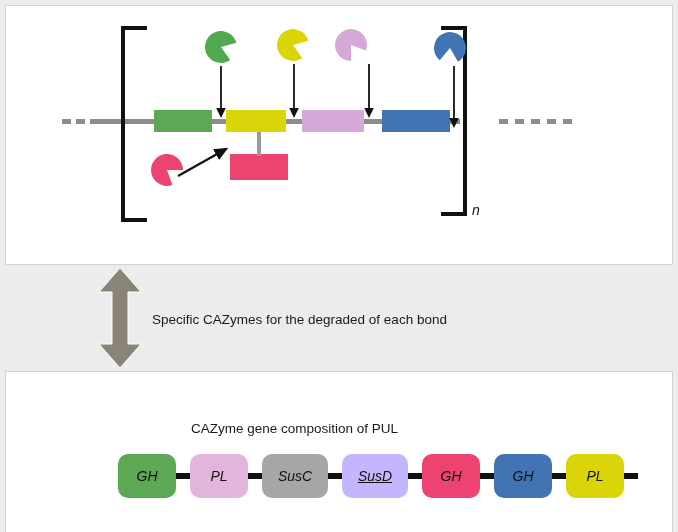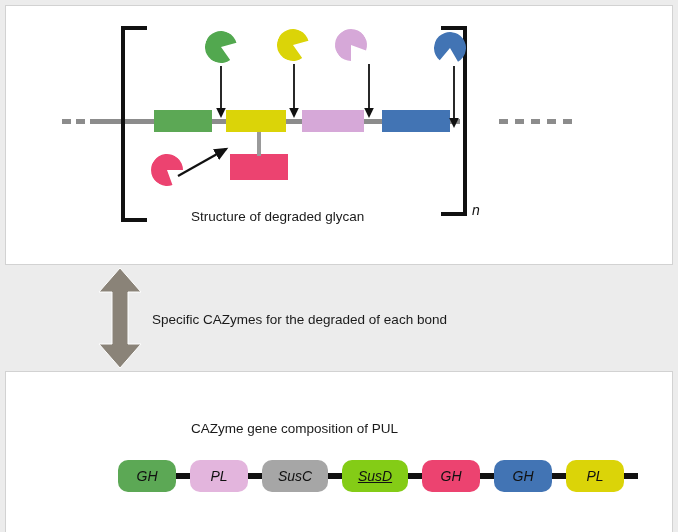--- a/index.html
+++ b/index.html
@@ -108,21 +108,21 @@
   
   #gene-row {
     position: absolute;
     left: 118px;
     top: 453px;
     height: 46px;
     display: flex;
     align-items: center;
   }
   .gene-box {
-    height: 32px;
+    height: 44px;
     border-radius: 10px;
     display: flex;
     align-items: center;
     justify-content: center;
     font-style: italic;
     font-size: 14px;
     color: #111111;
     box-sizing: border-box;
   }
   .gene-link {
@@ -205,21 +205,20 @@
 
   <svg class="abs" style="left:168px; top:130px;" width="70" height="48" viewBox="0 0 70 48">
     <defs>
       <marker id="bp-head" markerWidth="7" markerHeight="7" refX="5.2" refY="3.2" orient="auto">
         <path d="M0,0.4 L6.4,3.2 L0,6 z" fill="#111111"></path>
       </marker>
     </defs>
     <line x1="4" y1="40" x2="52" y2="13" stroke="#111111" stroke-width="2.2" marker-end="url(#bp-head)"></line>
   </svg>
 
-  <div class="caption" style="left:185px; top:203px;">Structure of degraded glycan</div>
 </div>
 
 <svg id="updown-arrow" width="48" height="104" viewBox="0 0 48 104">
   <polygon id="updown-poly" points="24,2 45,26 32,26 32,78 45,78 24,102 3,78 16,78 16,26 3,26" stroke="#ffffff" stroke-width="1" fill="#8a8378"></polygon>
 </svg>
 <div id="middle-caption">Specific CAZymes for the degraded of each bond</div>
 
 <div class="panel" id="pul-panel">
   <div class="caption" style="left:185px; top:49px;">CAZyme gene composition of PUL</div>
 </div>
@@ -229,21 +228,21 @@
     </div>
     <div class="gene-link" style="background: rgb(17, 17, 17);"></div>
     <div class="gene-box" style="background: rgb(227, 181, 221); width: 58px;">
       <span>PL</span>
     </div>
     <div class="gene-link" style="background: rgb(17, 17, 17);"></div>
     <div class="gene-box" style="background: rgb(166, 166, 166); width: 66px; justify-content: center;">
       <span>SusC</span>
     </div>
     <div class="gene-link" style="background: rgb(17, 17, 17);"></div>
-    <div class="gene-box" style="background: #84cc16; width: 66px; text-decoration: underline;">
+    <div class="gene-box" style="background: #c4b5fd; width: 66px; text-decoration: underline;">
       <span>SusD</span>
     </div>
     <div class="gene-link" style="background: rgb(17, 17, 17);"></div>
     <div class="gene-box" style="background: rgb(236, 67, 112); width: 58px;">
       <span>GH</span>
     </div>
     <div class="gene-link" style="background: rgb(17, 17, 17);"></div>
     <div class="gene-box" style="background: rgb(66, 116, 180); width: 58px;">
       <span>GH</span>
     </div>

